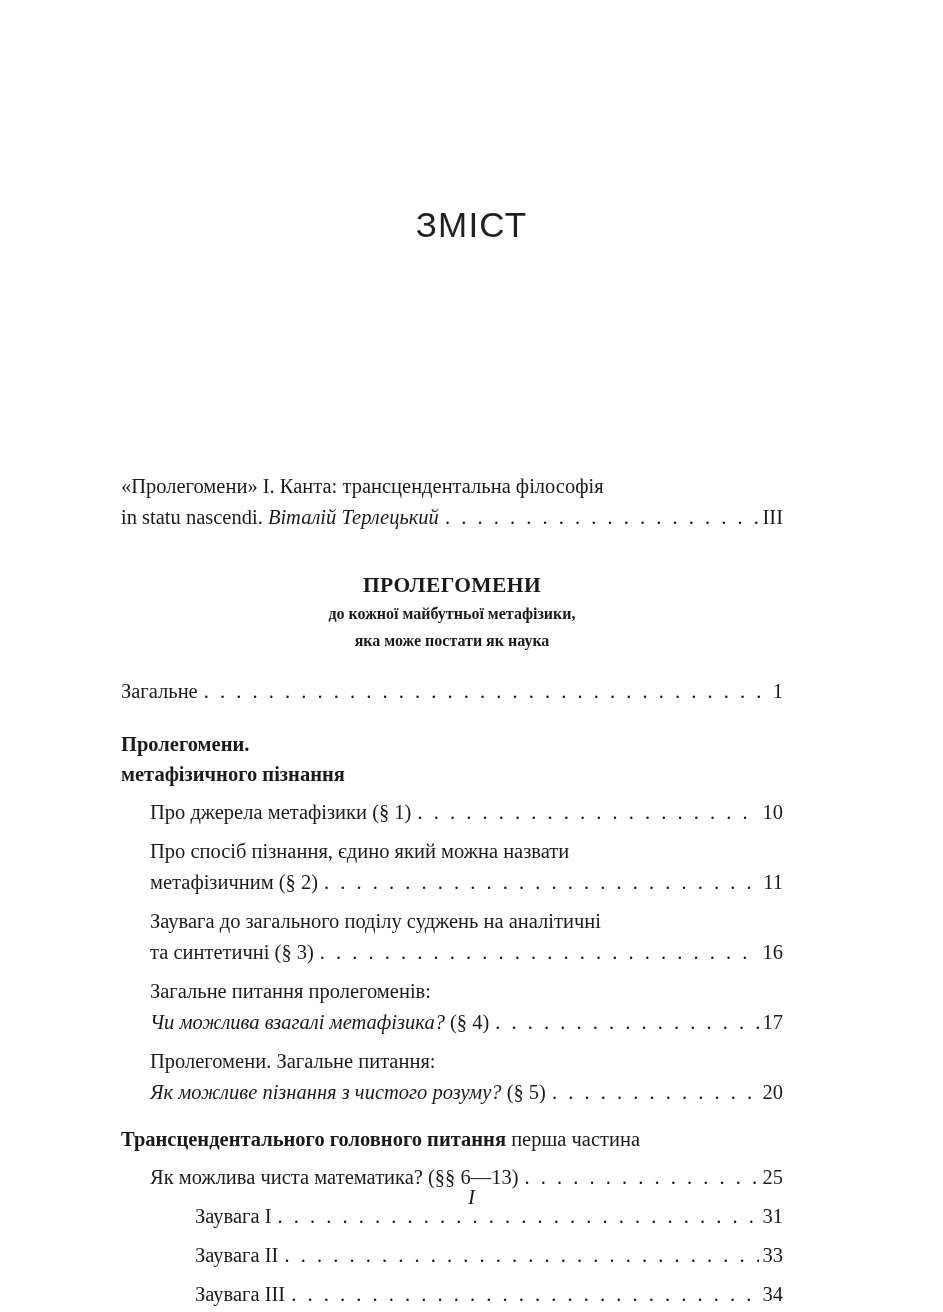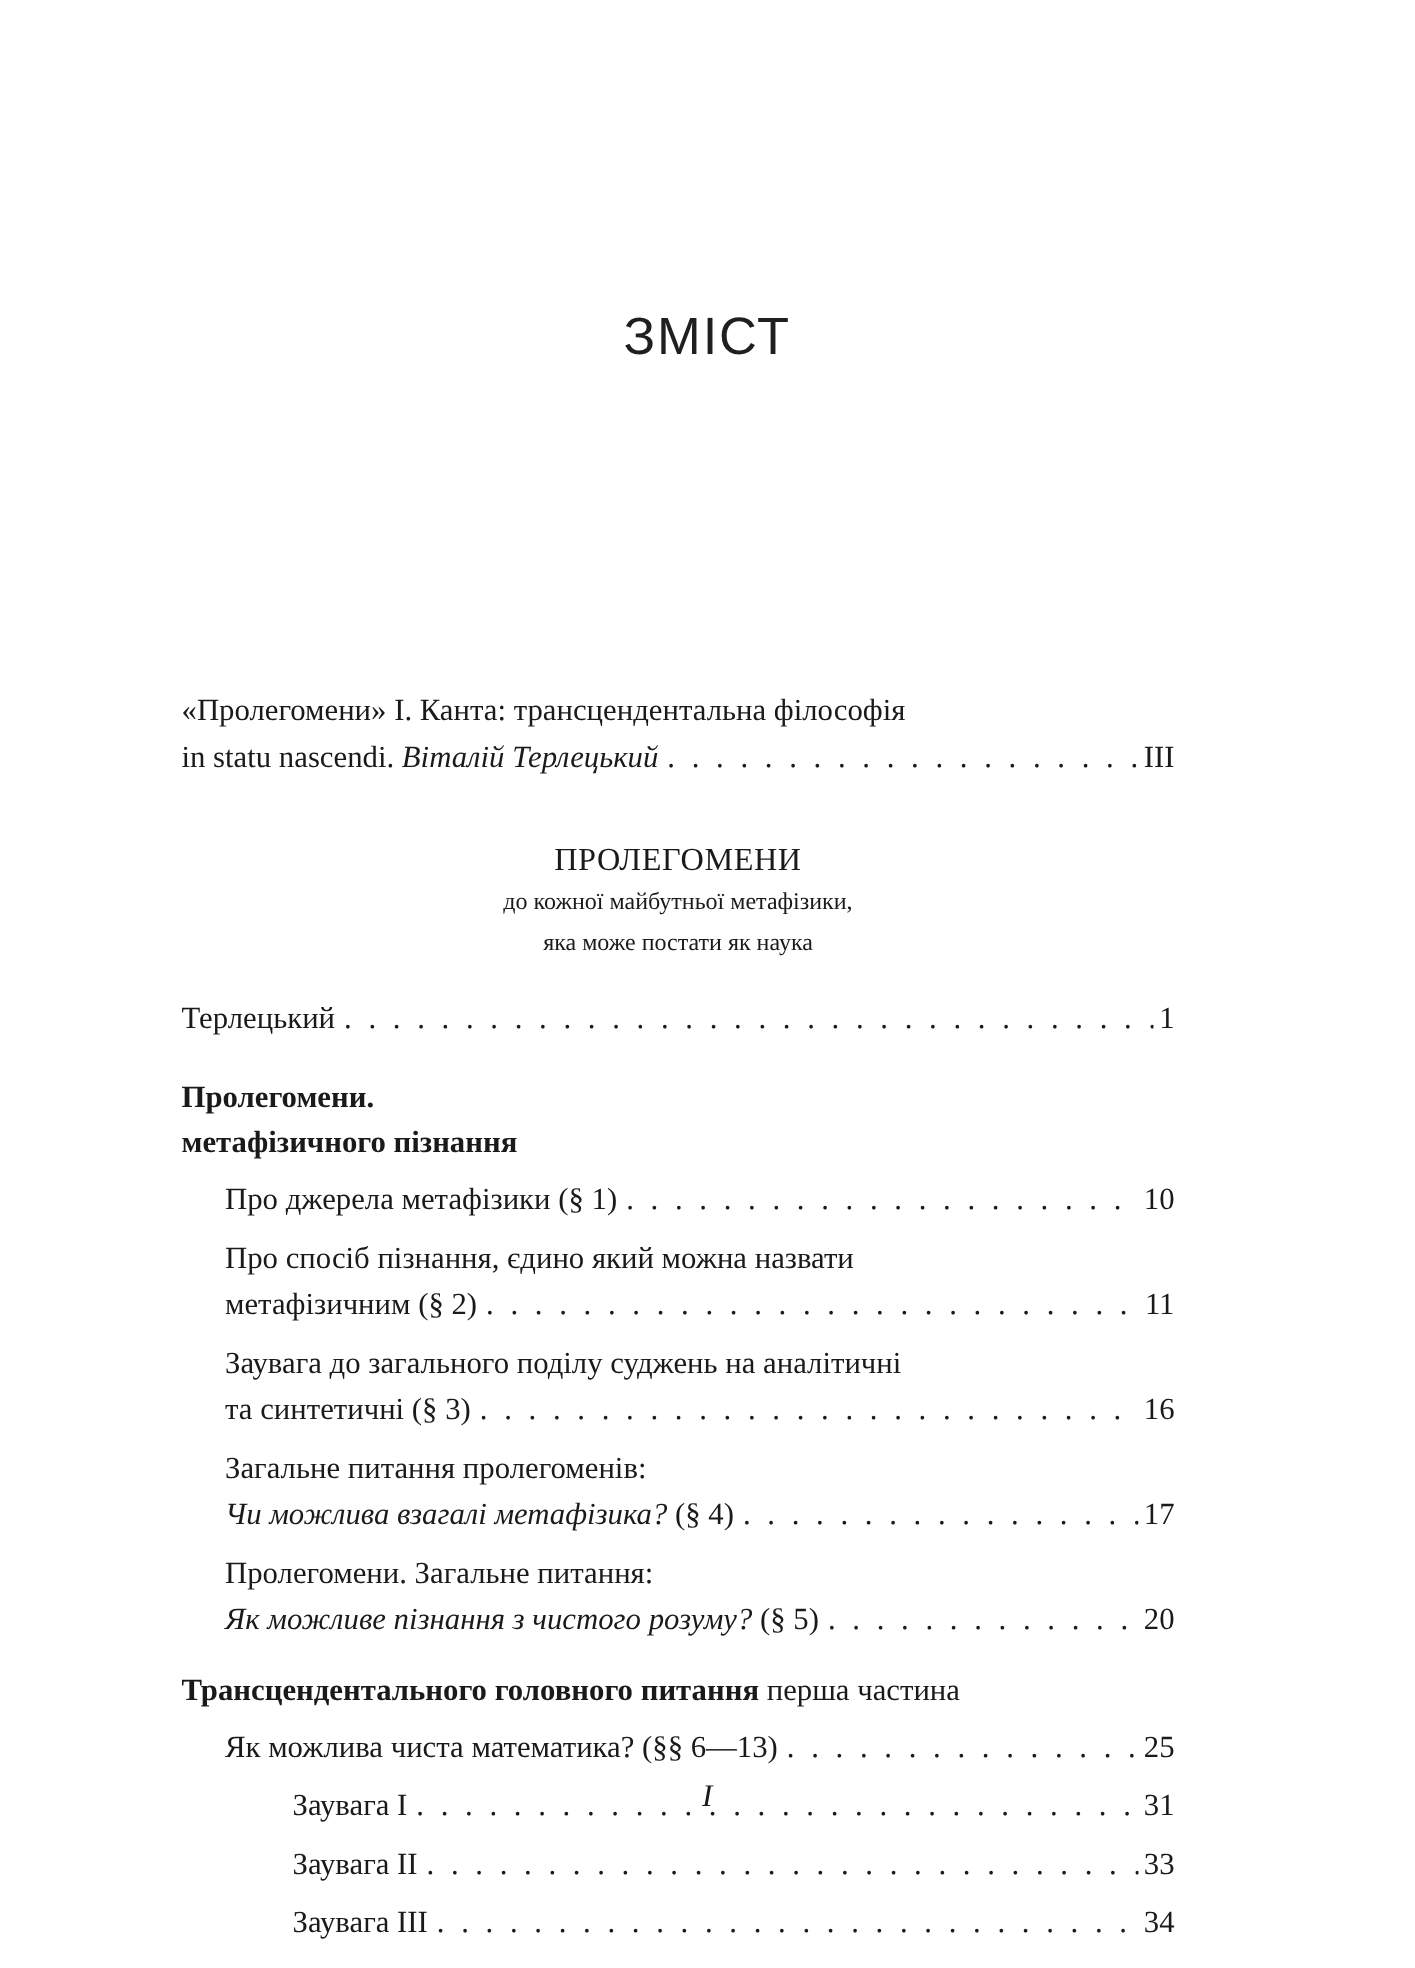--- a/index.html
+++ b/index.html
@@ -92,21 +92,21 @@
 
   .indent-1 { margin-left: 29px; }
   .indent-2 { margin-left: 74px; }
 
   
   .front-entry { margin-bottom: 0; }
 
   
   .work-heading {
     text-align: center;
-    font-weight: normal;
+    font-weight: bold;
     margin-top: 38px;
     margin-bottom: 22px;
   }
   .work-heading .wh-main {
     font-size: 21.5px;
     line-height: 29px;
     letter-spacing: 0.4px;
   }
   .work-heading .wh-sub {
     font-size: 16px;
@@ -124,21 +124,21 @@
 
   .part-heading {
     font-size: 20.5px;
     line-height: 30px;
     margin-top: 16px;
     margin-bottom: 2px;
   }
 
   
   .entry { margin-top: 8px; }
-  .entry:first-child { margin-top: 4px; }
+  .entry:first-child { margin-top: 16px; }
 
   
   .folio {
     position: absolute;
     top: 1185px;
     left: 0;
     width: 943px;
     text-align: center;
     font-style: italic;
     font-size: 21px;
@@ -165,21 +165,21 @@
     </div>
 
     <div class="work-heading">
       <div class="wh-main">ПРОЛЕГОМЕНИ</div>
       <div class="wh-sub">до кожної майбутньої метафізики,</div>
       <div class="wh-sub">яка може постати як наука</div>
     </div>
 
     <div class="entry">
       <div class="row">
-        <span class="txt">Терлецький</span>
+        <span class="txt">Загальне</span>
         <span class="leader"></span>
         <span class="pg">1</span>
       </div>
     </div>
 
     <div class="section-heading">
       <div>Пролегомени.</div>
       <div>метафізичного пізнання</div>
     </div>
 

